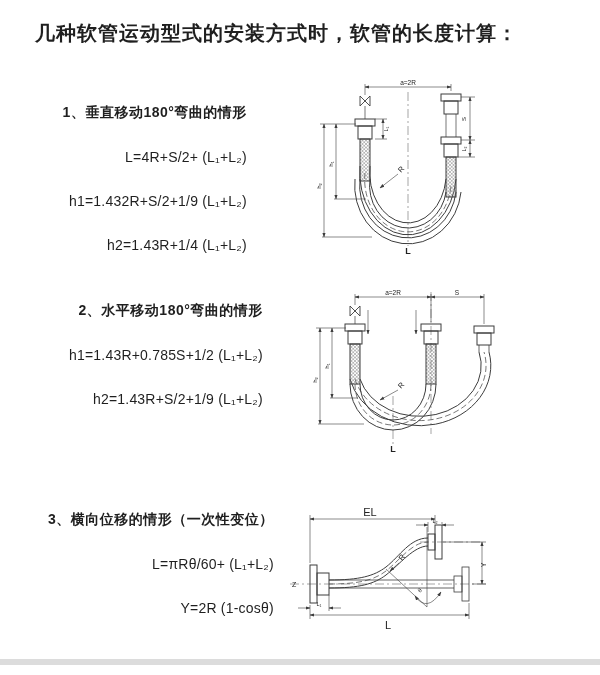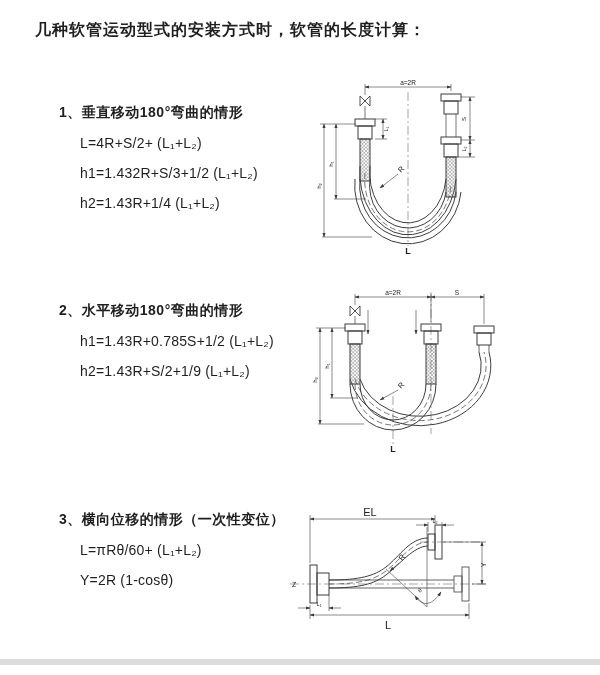--- a/index.html
+++ b/index.html
@@ -2,26 +2,26 @@
 <html><head>
 <meta charset="utf-8">
 <style>
   html,body{margin:0;padding:0;}
   body{
     width:600px;height:675px;background:#ffffff;position:relative;overflow:hidden;
     font-family:"Liberation Sans","DejaVu Sans",sans-serif;color:#1f1f1f;
   }
   .page{position:absolute;inset:0;}
   .doc-title{
-    position:absolute;left:35px;top:20px;font-size:16px;font-weight:bold;
+    position:absolute;left:35px;top:20px;font-size:20px;font-weight:bold;
     letter-spacing:1px;white-space:nowrap;
   }
-  .section{position:absolute;left:59px;white-space:nowrap;}
+  .section{position:absolute;left:48px;white-space:nowrap;text-align:right;}
   .section .heading{font-size:14px;font-weight:bold;letter-spacing:0.5px;height:31px;}
-  .section .formula{font-size:14px;padding-left:21px;height:30px;letter-spacing:0.2px;}
+  .section .formula{font-size:14px;padding-left:21px;height:30px;letter-spacing:0.2px;margin-top:14px;}
   #section-1{top:104px;}
   #section-2{top:302px;}
   #section-3{top:511px;}
   .diagram{position:absolute;}
   #diagram-1{left:310px;top:74px;}
   #diagram-2{left:306px;top:284px;}
   #diagram-3{left:282px;top:497px;}
   svg{display:block;}
   svg text{fill:#222;font-family:"Liberation Sans","DejaVu Sans",sans-serif;}
   .scan-edge{
@@ -31,21 +31,21 @@
 </head>
 <body>
 
 <div class="page">
 
   <div class="doc-title">几种软管运动型式的安装方式时，软管的长度计算：</div>
 
   <div class="section" id="section-1">
     <div class="heading">1、垂直移动180°弯曲的情形</div>
     <div class="formula">L=4R+S/2+ (L₁+L₂)</div>
-    <div class="formula">h1=1.432R+S/3+1/2 (L₁+L₂)</div>
+    <div class="formula">h1=1.432R+S/2+1/9 (L₁+L₂)</div>
     <div class="formula">h2=1.43R+1/4 (L₁+L₂)</div>
   </div>
 
   <div class="section" id="section-2">
     <div class="heading">2、水平移动180°弯曲的情形</div>
     <div class="formula">h1=1.43R+0.785S+1/2 (L₁+L₂)</div>
     <div class="formula">h2=1.43R+S/2+1/9 (L₁+L₂)</div>
   </div>
 
   <div class="section" id="section-3">

